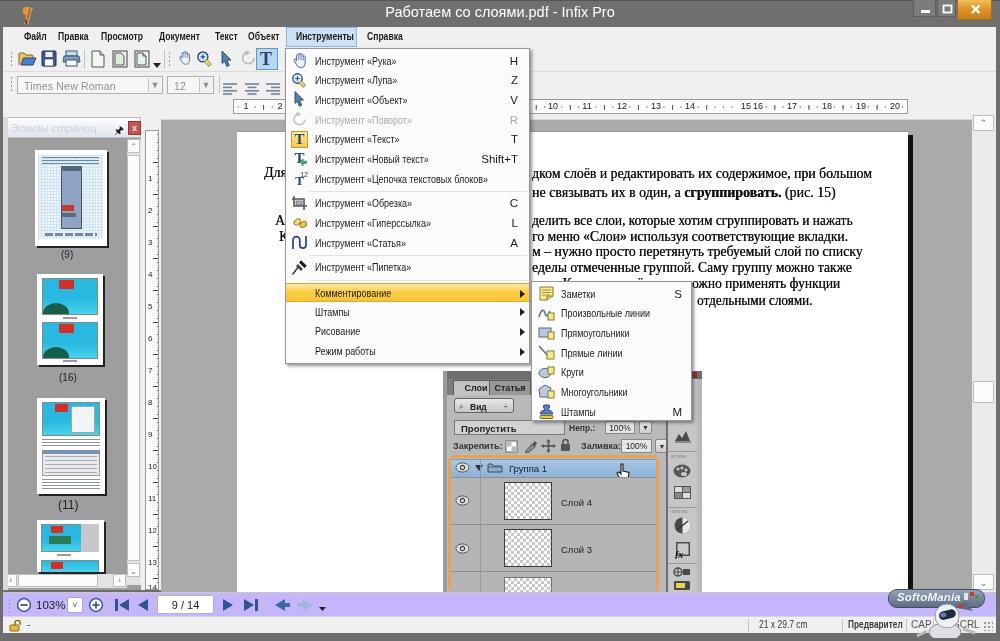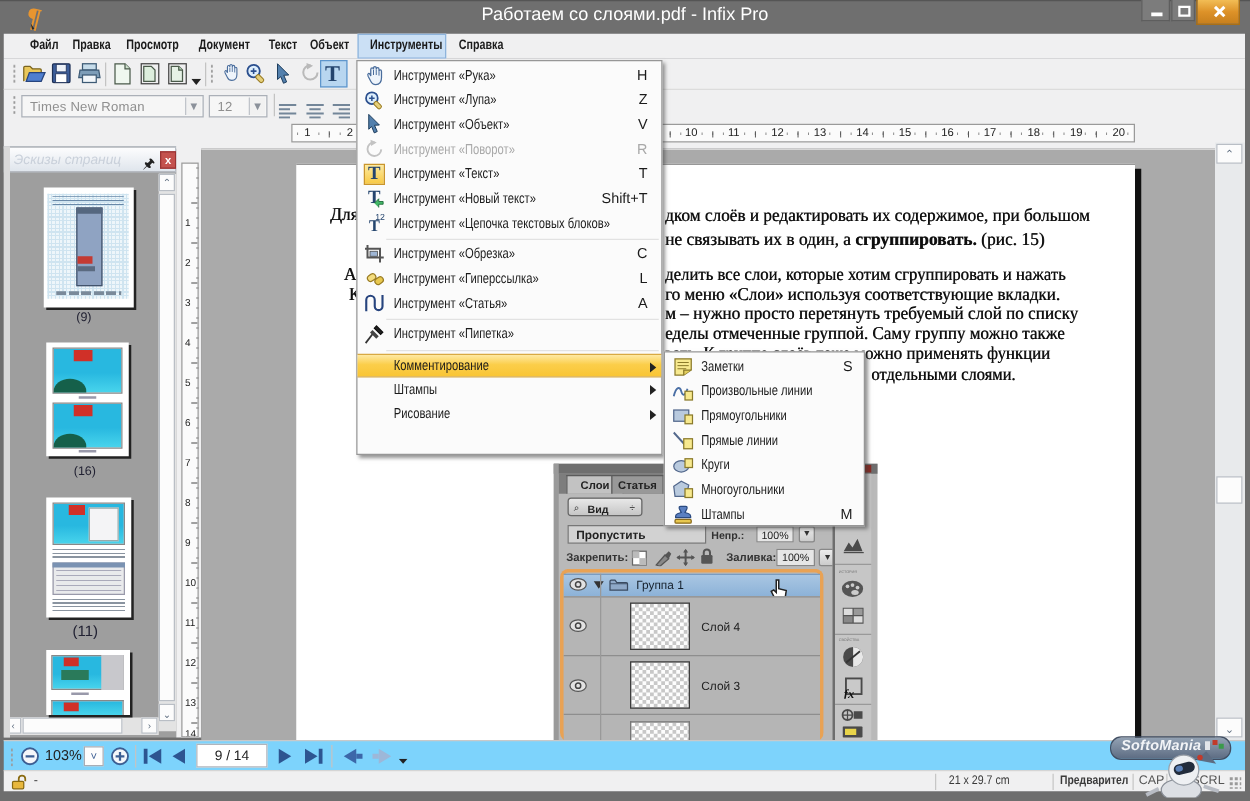--- a/index.html
+++ b/index.html
@@ -65,21 +65,21 @@
 .msep{height:5px;position:relative;}
 .msep div{position:absolute;left:23px;right:2px;top:2px;height:1px;background:#e2e2e2;}
 .hot{background:linear-gradient(#fee9a3,#fbce4a 45%,#f9c535);border-top:1px solid #d8a943;border-bottom:1px solid #d8a943;}
 .mrow.sub{height:19.7px;}
 .mrow.sub .lbl{left:29px;}
 .mrow.sub .sc{right:9px;}
 .mrow.sub .ic{left:6px;}
 .mrow .ic{font-style:normal;}
 .subarr{position:absolute;right:4px;top:6px;width:0;height:0;border-left:5px solid #222;border-top:4px solid transparent;border-bottom:4px solid transparent;}
 
-#zoombar{left:3px;top:592px;width:993px;height:24px;background:#7dd3fc;border-top:1px solid #c9c9c9;}
+#zoombar{left:3px;top:592px;width:993px;height:24px;background:#c4b5fd;border-top:1px solid #c9c9c9;}
 #statusbar{left:3px;top:616px;width:993px;height:17px;background:#f0f0f1;border-top:1px solid #d5d5d5;font-size:10px;color:#3a3a3a;}
 .ssep{position:absolute;top:2px;height:13px;width:1px;background:#c6c6c6;}
 </style>
 </head>
 <body>
 <div id="app">
 
   <div id="titlebar" class="abs"></div>
   <div id="title" class="abs">Работаем со слоями.pdf - Infix Pro</div>
   <svg class="abs" style="left:18px;top:2px" width="24" height="24" viewBox="0 0 24 24">
@@ -214,21 +214,21 @@
         <i class="rnum" style="left:148px">5</i>
         <i class="rnum" style="left:183px">6</i>
         <i class="rnum" style="left:217px">7</i>
         <i class="rnum" style="left:251px">8</i>
         <i class="rnum" style="left:285px">9</i>
         <i class="rnum" style="left:319px">10</i>
         <i class="rnum" style="left:353px">11</i>
         <i class="rnum" style="left:388px">12</i>
         <i class="rnum" style="left:422px">13</i>
         <i class="rnum" style="left:456px">14</i>
-        <i class="rnum" style="left:490px">15</i>
+        <i class="rnum" style="left:512px">15</i>
         <i class="rnum" style="left:524px">16</i>
         <i class="rnum" style="left:558px">17</i>
         <i class="rnum" style="left:593px">18</i>
         <i class="rnum" style="left:627px">19</i>
         <i class="rnum" style="left:661px">20</i>
   </div>
     </div>
 
   <div id="panel" class="abs">
     <div id="phdr">
@@ -641,20 +641,24 @@
         <span class="subarr"></span>
       </div>
     <div class="mrow">
         <span class="lbl">Штампы</span>
         <span class="subarr"></span>
       </div>
     <div class="mrow">
         <span class="lbl">Рисование</span>
         <span class="subarr"></span>
       </div>
+    <div class="mrow">
+        <span class="lbl">Режим работы</span>
+        <span class="subarr"></span>
+      </div>
   </div>
 
   <div class="menu" id="submenu" style="left:531px;top:281px;width:161px;height:140px;">
     <div style="height:2px"></div>
     <div class="mrow sub">
         <svg class="ic" viewBox="0 0 17 17">
           <path d="M2 2 L15 2 L15 11 L9 15 L2 15 Z" fill="#f7e98f" stroke="#8a7a2a"></path>
           <path d="M9 15 L9 11 L15 11" fill="#e3cf5f" stroke="#8a7a2a"></path>
           <g stroke="#8a7a2a" stroke-width=".8">
             <line x1="4" y1="5" x2="13" y2="5"></line>

